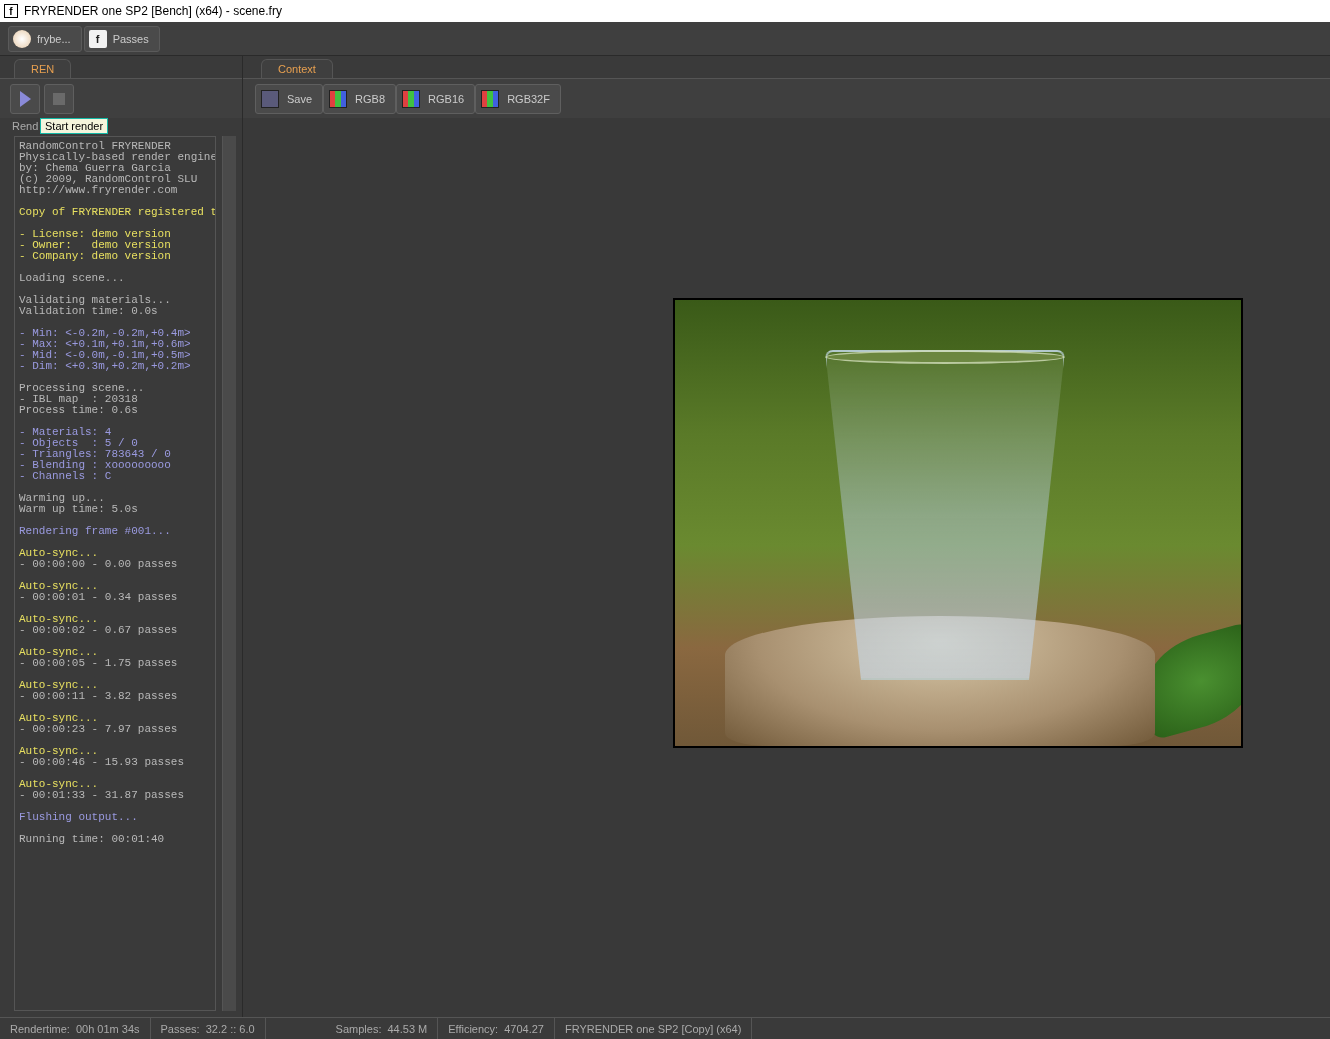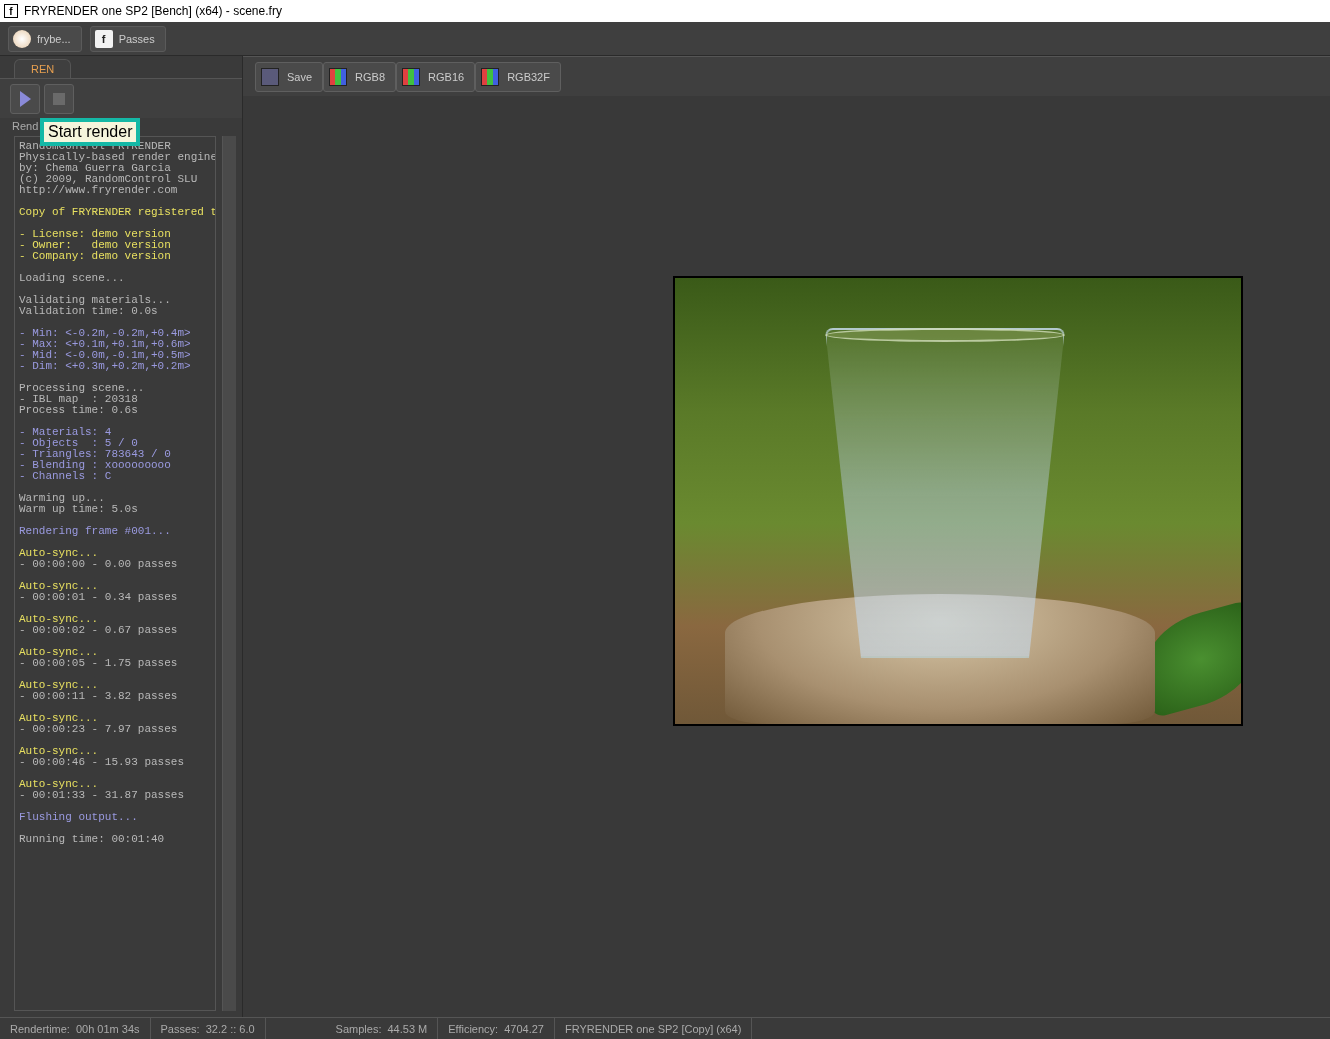--- a/index.html
+++ b/index.html
@@ -32,21 +32,21 @@
   justify-content: center;
   font-weight: bold;
   font-size: 10px;
 }
 .menu-bar {
   background: #3f3f3f;
   height: 34px;
   display: flex;
   align-items: center;
   padding: 2px 8px;
-  gap: 8px;
+  gap: 2px;
   border-bottom: 1px solid #2a2a2a;
 }
 .menu-btn {
   background: #4a4a4a;
   border: 1px solid #5a5a5a;
   border-radius: 3px;
   height: 26px;
   padding: 0 10px 0 4px;
   display: flex;
   align-items: center;
@@ -129,23 +129,23 @@
   color: #aaa;
   padding: 2px 12px;
   position: relative;
 }
 .tooltip {
   position: absolute;
   left: 40px;
   top: 0px;
   background: #f5f5dc;
   color: #000;
-  border: 4px solid #14b8a6;
+  border: 1px solid #14b8a6;
   padding: 1px 4px;
-  font-size: 16px;
+  font-size: 11px;
   z-index: 10;
 }
 .log-area {
   flex: 1;
   background: #3a3a3a;
   border: 1px solid #555;
   margin: 2px 6px 6px 14px;
   padding: 4px;
   font-family: "Courier New", monospace;
   font-size: 11px;
@@ -310,20 +310,23 @@
       <span>Rend</span>
       <div class="tooltip">Start render</div>
     </div>
     <div class="log-wrap">
       <div class="log-area" id="log"><div class="line-gray">RandomControl FRYRENDER</div><div class="line-gray">Physically-based render engine</div><div class="line-gray">by: Chema Guerra Garcia</div><div class="line-gray">(c) 2009, RandomControl SLU</div><div class="line-gray">http://www.fryrender.com</div><div class="line-gray">&nbsp;</div><div class="line-yellow">Copy of FRYRENDER registered to:</div><div class="line-gray">&nbsp;</div><div class="line-yellow">- License: demo version</div><div class="line-yellow">- Owner:   demo version</div><div class="line-yellow">- Company: demo version</div><div class="line-gray">&nbsp;</div><div class="line-gray">Loading scene...</div><div class="line-gray">&nbsp;</div><div class="line-gray">Validating materials...</div><div class="line-gray">Validation time: 0.0s</div><div class="line-gray">&nbsp;</div><div class="line-purple">- Min: &lt;-0.2m,-0.2m,+0.4m&gt;</div><div class="line-purple">- Max: &lt;+0.1m,+0.1m,+0.6m&gt;</div><div class="line-purple">- Mid: &lt;-0.0m,-0.1m,+0.5m&gt;</div><div class="line-purple">- Dim: &lt;+0.3m,+0.2m,+0.2m&gt;</div><div class="line-gray">&nbsp;</div><div class="line-gray">Processing scene...</div><div class="line-gray">- IBL map  : 20318</div><div class="line-gray">Process time: 0.6s</div><div class="line-gray">&nbsp;</div><div class="line-purple">- Materials: 4</div><div class="line-purple">- Objects  : 5 / 0</div><div class="line-purple">- Triangles: 783643 / 0</div><div class="line-purple">- Blending : xooooooooo</div><div class="line-purple">- Channels : C</div><div class="line-gray">&nbsp;</div><div class="line-gray">Warming up...</div><div class="line-gray">Warm up time: 5.0s</div><div class="line-gray">&nbsp;</div><div class="line-purple">Rendering frame #001...</div><div class="line-gray">&nbsp;</div><div class="line-yellow">Auto-sync...</div><div class="line-gray">- 00:00:00 - 0.00 passes</div><div class="line-gray">&nbsp;</div><div class="line-yellow">Auto-sync...</div><div class="line-gray">- 00:00:01 - 0.34 passes</div><div class="line-gray">&nbsp;</div><div class="line-yellow">Auto-sync...</div><div class="line-gray">- 00:00:02 - 0.67 passes</div><div class="line-gray">&nbsp;</div><div class="line-yellow">Auto-sync...</div><div class="line-gray">- 00:00:05 - 1.75 passes</div><div class="line-gray">&nbsp;</div><div class="line-yellow">Auto-sync...</div><div class="line-gray">- 00:00:11 - 3.82 passes</div><div class="line-gray">&nbsp;</div><div class="line-yellow">Auto-sync...</div><div class="line-gray">- 00:00:23 - 7.97 passes</div><div class="line-gray">&nbsp;</div><div class="line-yellow">Auto-sync...</div><div class="line-gray">- 00:00:46 - 15.93 passes</div><div class="line-gray">&nbsp;</div><div class="line-yellow">Auto-sync...</div><div class="line-gray">- 00:01:33 - 31.87 passes</div><div class="line-gray">&nbsp;</div><div class="line-purple">Flushing output...</div><div class="line-gray">&nbsp;</div><div class="line-gray">Running time: 00:01:40</div></div>
       <div class="vscroll"></div>
     </div>
   </div>
 
   <div class="right-panel">
+    <div class="tab-row" style="padding-left:18px">
+      <div class="tab ctx">Context</div>
+    </div>
     <div class="ctx-toolbar">
       <div class="ctx-btn">
         <div class="save-icon"></div>
         <span>Save</span>
       </div>
       <div class="ctx-btn">
         <div class="rgb-icon"></div>
         <span>RGB8</span>
       </div>
       <div class="ctx-btn">

